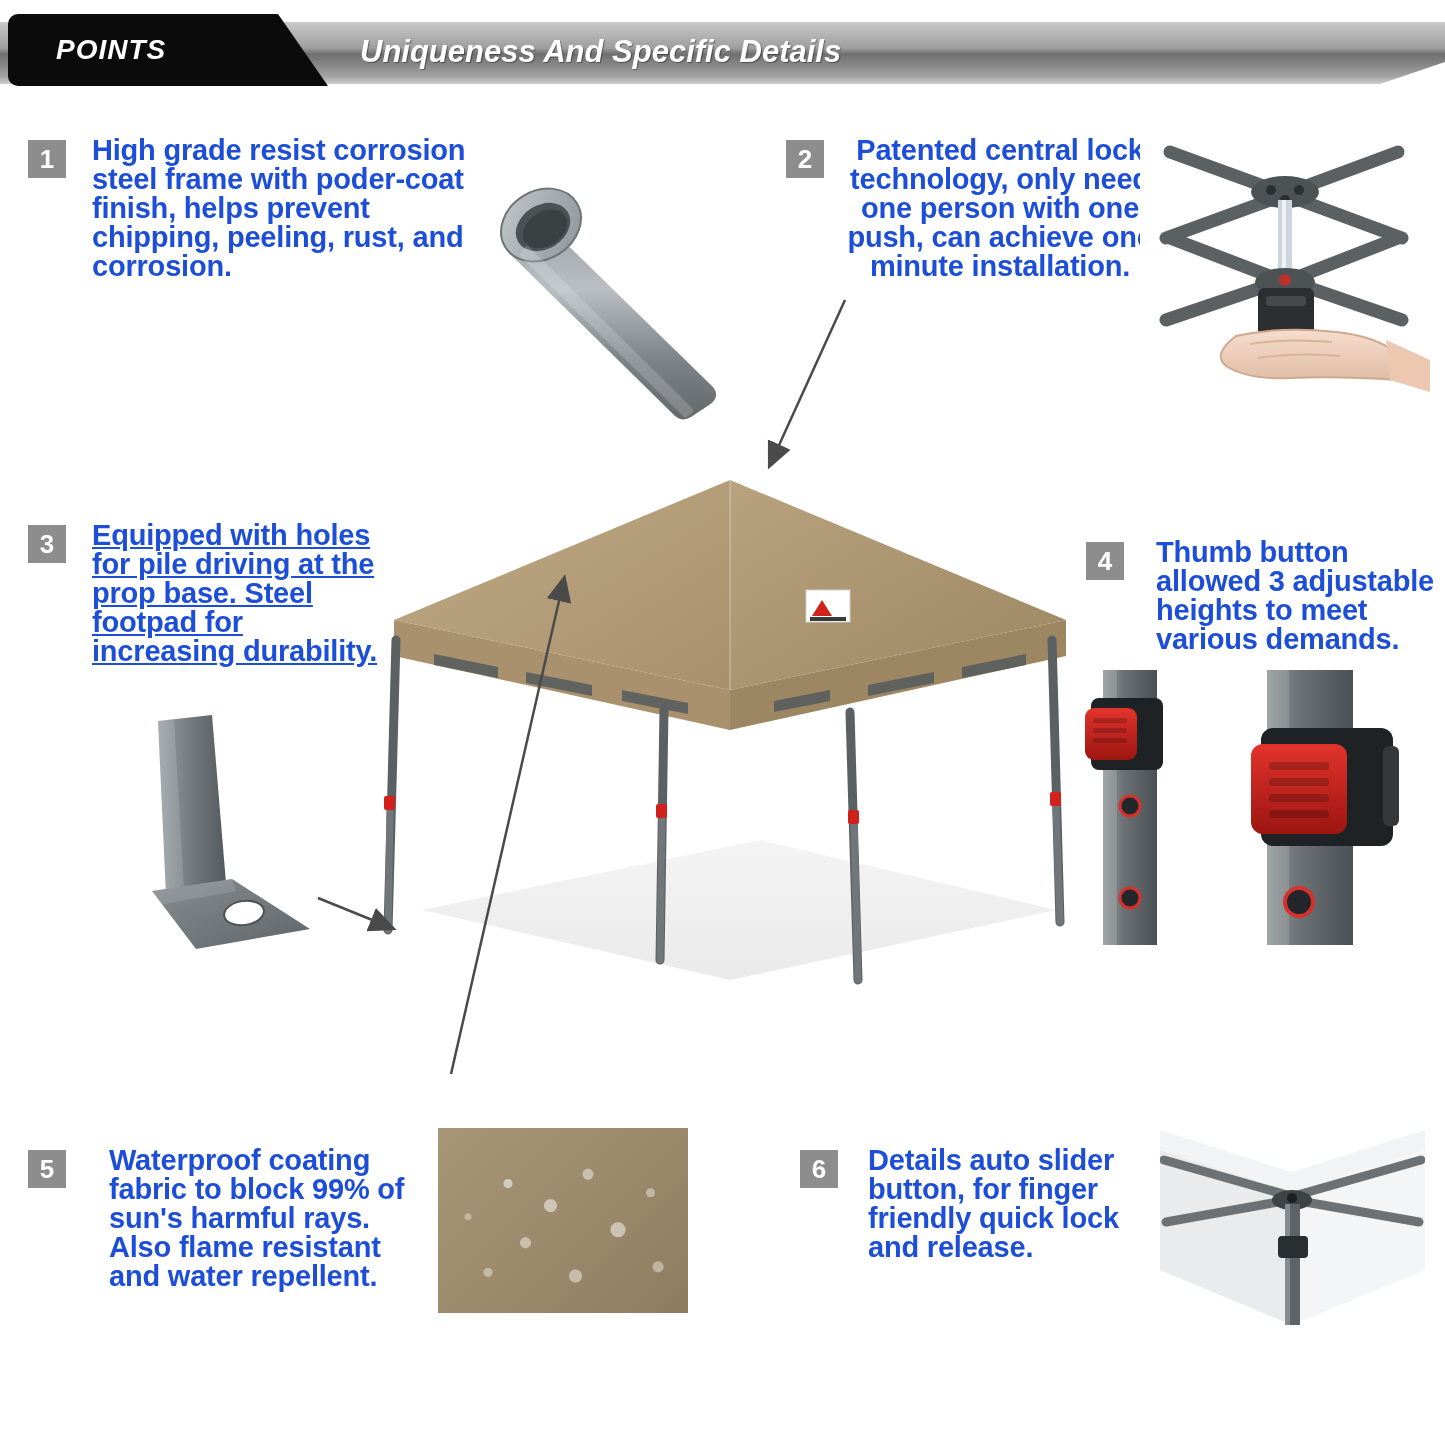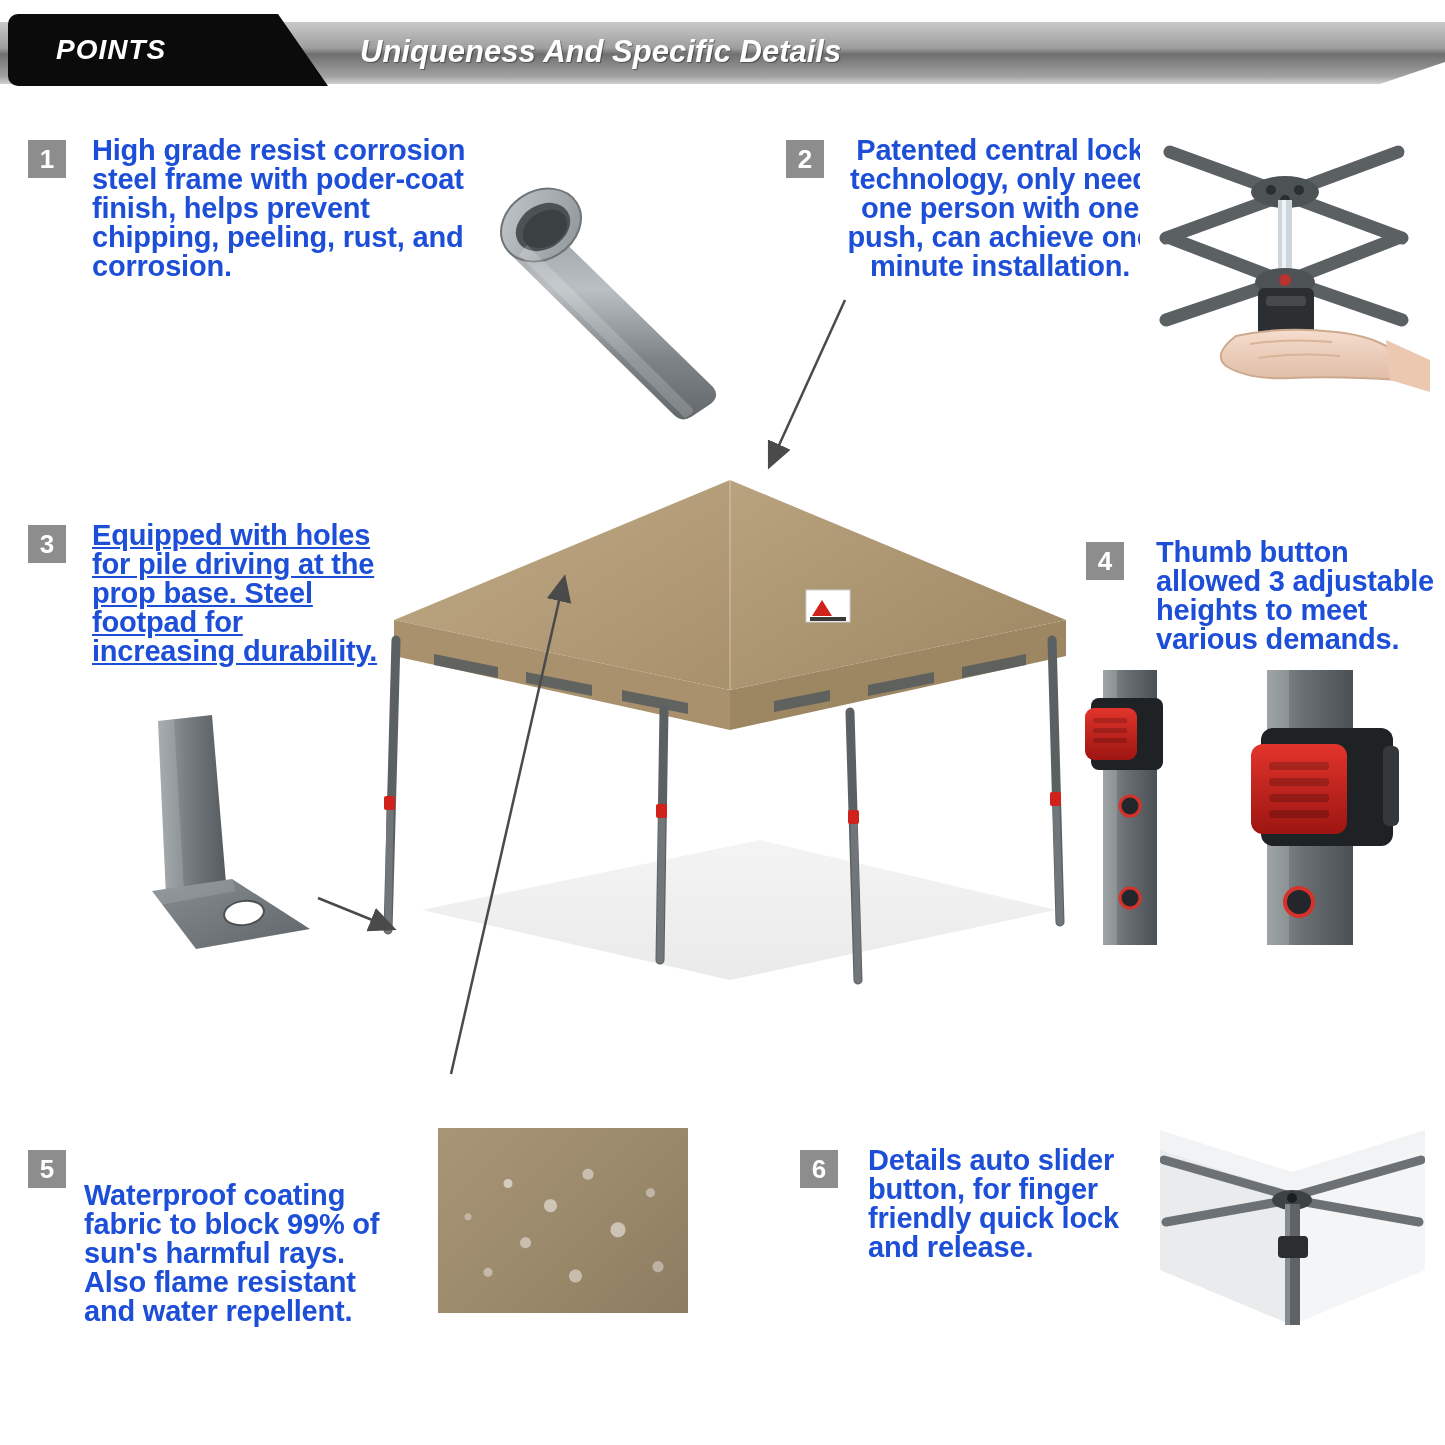--- a/index.html
+++ b/index.html
@@ -89,21 +89,21 @@
   #point-2 .badge { left: 786px; top: 140px; }
   #point-2 .ptext { left: 845px; top: 136px; width: 310px; text-align: center; }
 
   #point-3 .badge { left: 28px;  top: 525px; }
   #point-3 .ptext { left: 92px;  top: 521px; width: 290px; text-decoration: underline; }
 
   #point-4 .badge { left: 1086px; top: 542px; }
   #point-4 .ptext { left: 1148px; top: 538px; width: 280px; margin-left: 8px; }
 
   #point-5 .badge { left: 28px;  top: 1150px; }
-  #point-5 .ptext { left: 84px;  top: 1146px; width: 310px; margin-top: 35px; }
+  #point-5 .ptext { left: 109px;  top: 1146px; width: 310px; }
 
   #point-6 .badge { left: 800px; top: 1150px; }
   #point-6 .ptext { left: 868px; top: 1146px; width: 260px; }
 
   
   .imgbox { position: absolute; }
 
   
   #img-tube { left: 495px; top: 175px; width: 260px; height: 250px; }
 

